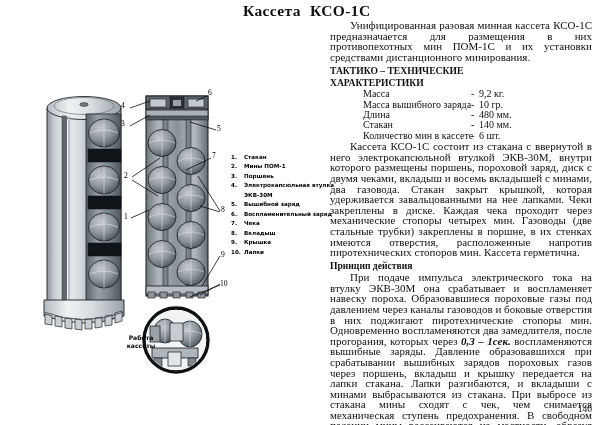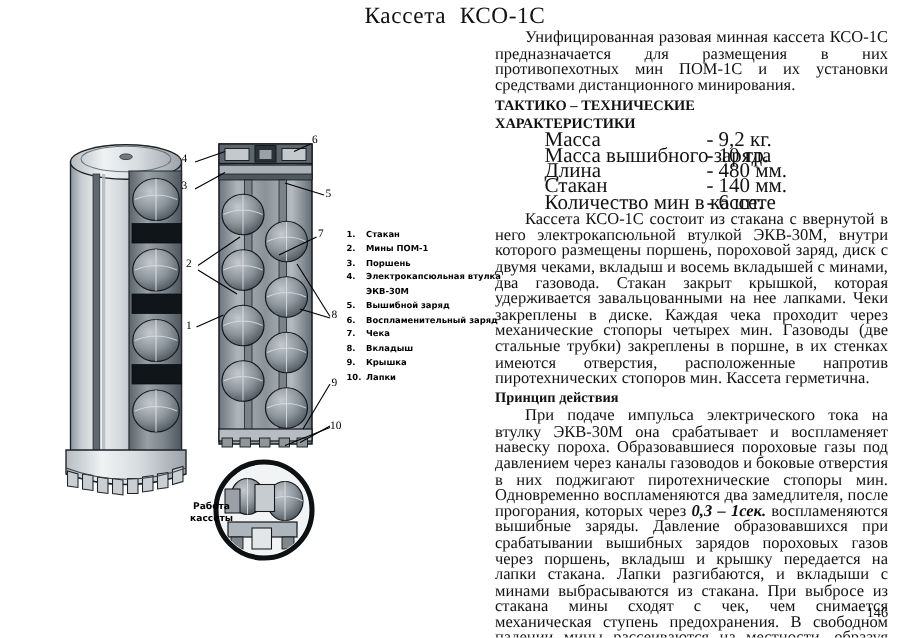--- a/index.html
+++ b/index.html
@@ -15,21 +15,21 @@
     font-family: "Liberation Serif", serif;
     color: #111111;
   }
 
   
   .page-title {
     position: absolute;
     left: 243px;
     top: 2px;
     font-family: "Liberation Serif", serif;
-    font-weight: normal;
+    font-weight: bold;
     font-size: 15.5px;
     letter-spacing: 0.4px;
     white-space: nowrap;
   }
   .page-title .t-gap { display: inline-block; width: 9px; }
 
   
   .text-col {
     position: absolute;
     left: 330px;
@@ -52,21 +52,21 @@
     text-align: left;
     line-height: 11.4px;
     margin: 2px 0 1px 0;
   }
   .sec-head.two-line { margin-top: 3px; }
 
   
   .specs {
     margin: 1px 0 0 0;
     padding-left: 33px;
-    font-size: 14px;
+    font-size: 10px;
     line-height: 10.4px;
   }
   .spec-row {
     display: flex;
     white-space: nowrap;
   }
   .spec-name { width: 108px; }
   .spec-dash { width: 8px; }
   .spec-val { }
 

